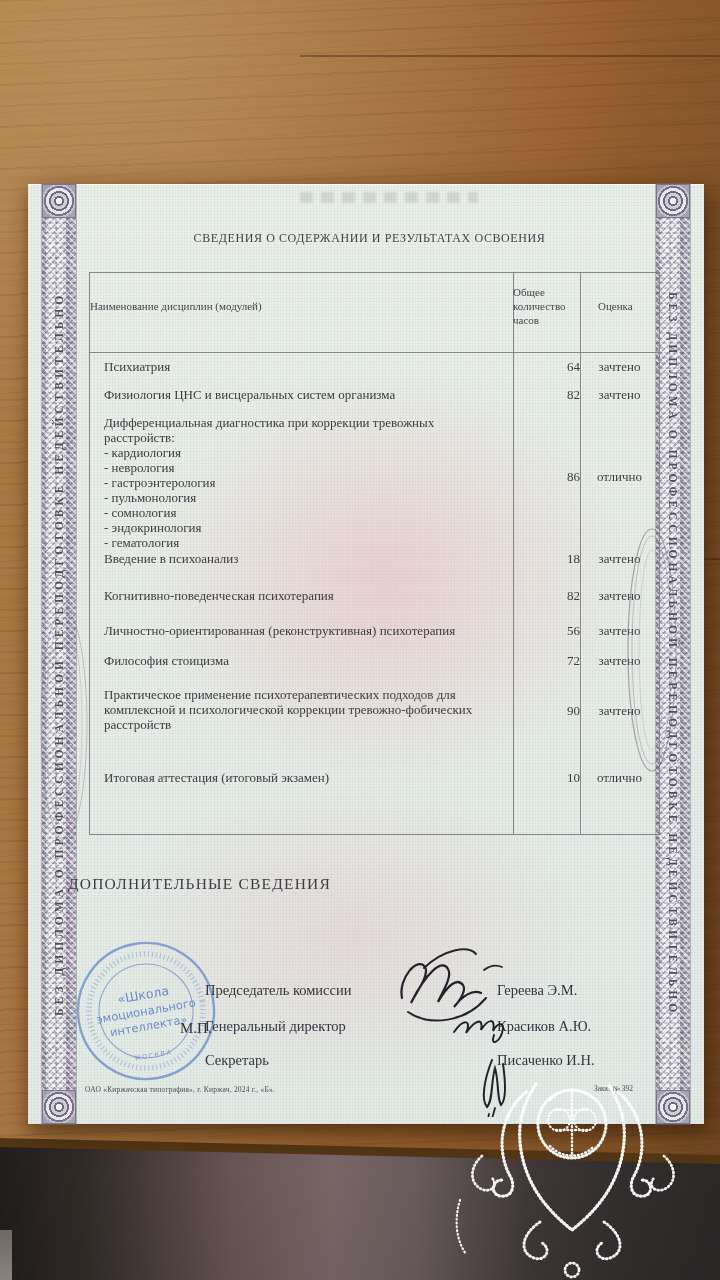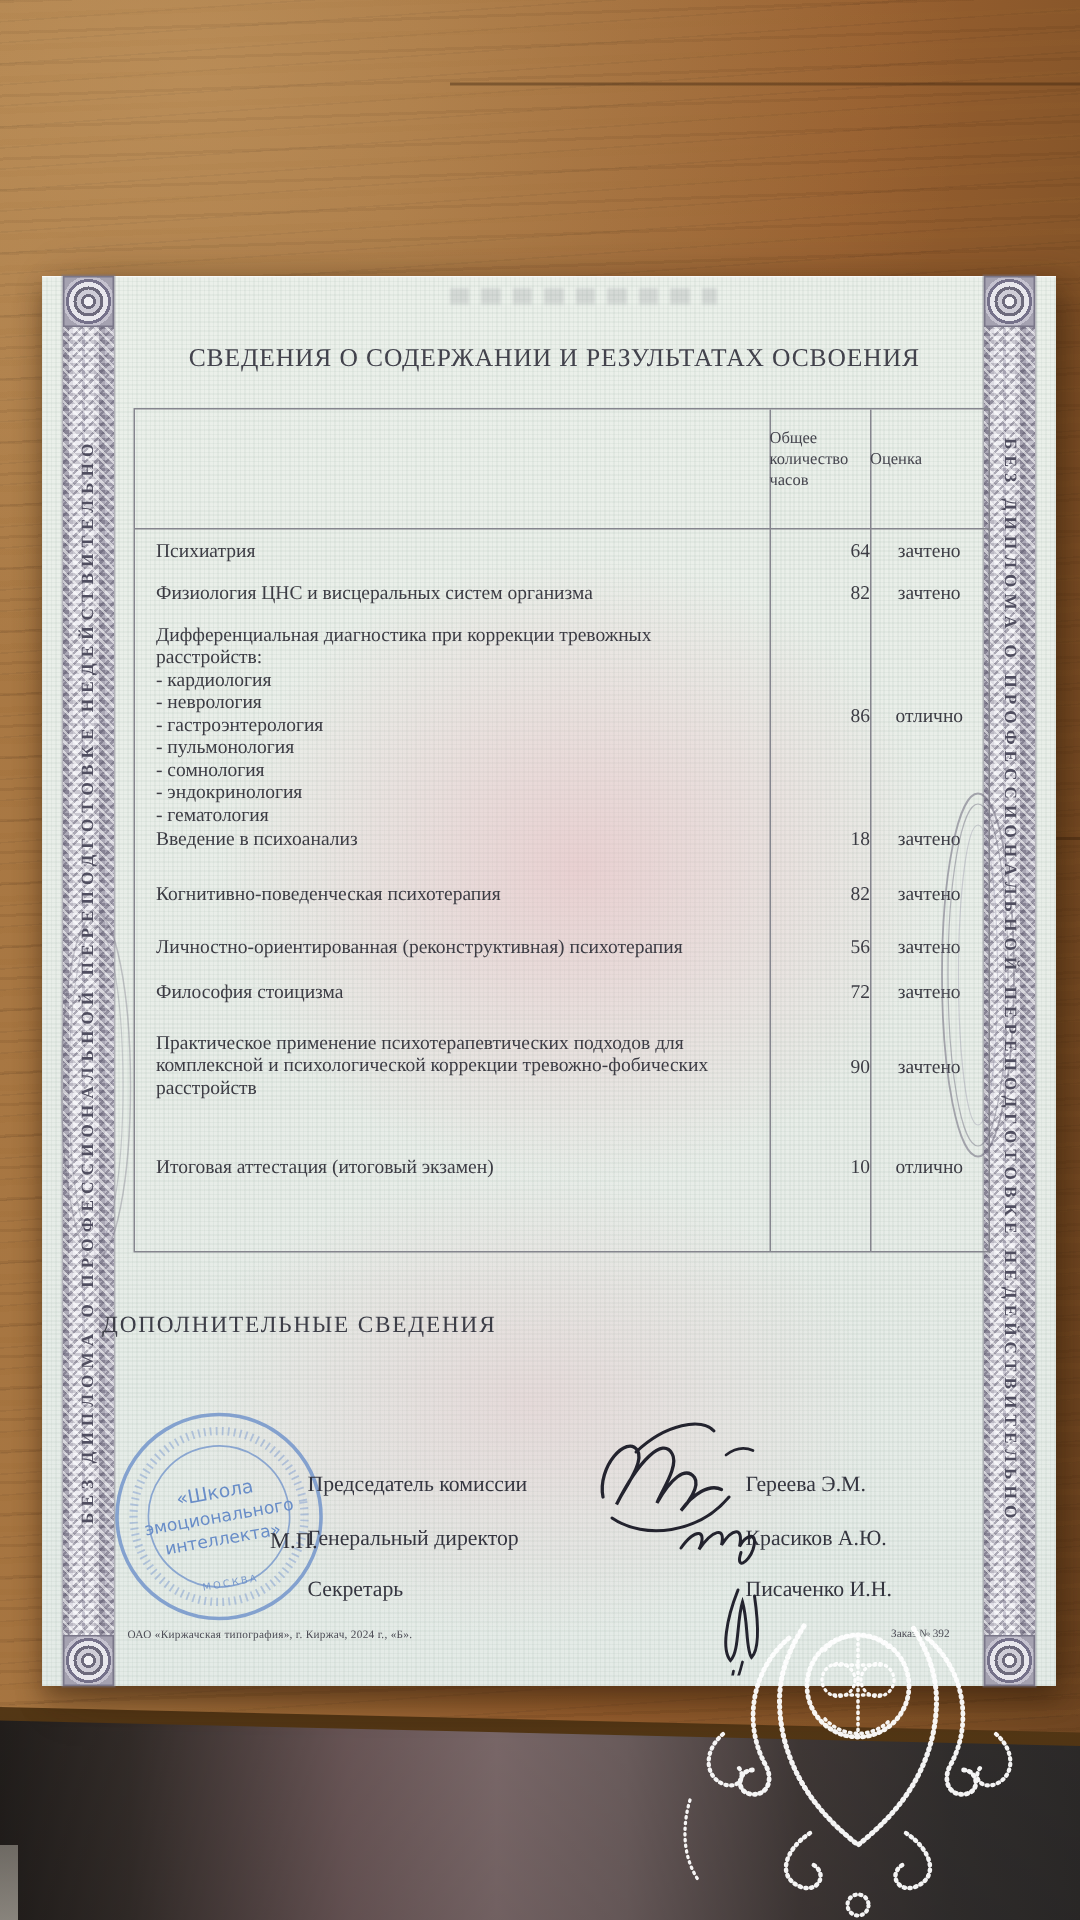--- a/index.html
+++ b/index.html
@@ -59,32 +59,32 @@
     font-size:11.5px;letter-spacing:4px;color:#504e60;white-space:nowrap;
     text-shadow:0 0 2px rgba(255,255,255,.85);z-index:2;}
   .gstrip.left .gtext{transform:rotate(180deg);}
   .goval{position:absolute;z-index:1;}
 
   
   .smudge{position:absolute;left:272px;top:8px;width:178px;height:11px;opacity:.5;filter:blur(1.2px);
     background:repeating-linear-gradient(90deg, rgba(110,110,122,.35) 0 13px, rgba(0,0,0,0) 13px 21px);}
 
   .title{position:absolute;left:48px;top:44px;width:587px;text-align:center;
-    color:#42424c;font-size:17px;line-height:21px;letter-spacing:.6px;}
+    color:#42424c;font-size:12px;line-height:21px;letter-spacing:.6px;}
 
   
   .doc-table{position:absolute;left:61px;top:88px;width:569px;height:561px;
     border:1px solid #85858e;color:#3c3c44;}
   .vline{position:absolute;top:0;bottom:0;width:1px;background:#85858e;}
   .v1{left:423px;} .v2{left:490px;}
   .hline{position:absolute;left:0;right:0;top:79px;height:1px;background:#85858e;}
   .th{position:absolute;text-align:left;font-size:11px;line-height:14px;color:#45454e;}
   .th-name{left:0;width:423px;top:26px;}
   .th-hours{left:423px;width:67px;top:12px;}
-  .th-grade{left:490px;width:67px;top:26px;}
+  .th-grade{left:508px;width:67px;top:26px;}
   .row-name{position:absolute;left:14px;width:400px;font-size:13px;line-height:15px;white-space:pre-line;}
   .row-hours{position:absolute;left:423px;width:67px;text-align:right;font-size:13px;}
   .row-grade{position:absolute;left:490px;width:79px;text-align:center;font-size:13px;}
 
   .addl-heading{position:absolute;left:40px;top:691px;font-size:15.5px;letter-spacing:1.2px;color:#3c3d47;}
 
   
   .stamp{position:absolute;left:43px;top:752px;width:150px;height:150px;transform:rotate(-10deg);opacity:.92;}
   .mp-label{position:absolute;left:152px;top:836px;font-size:15px;color:#303039;}
 
@@ -135,20 +135,21 @@
 
     <div class="title">
       <div>СВЕДЕНИЯ О СОДЕРЖАНИИ И РЕЗУЛЬТАТАХ ОСВОЕНИЯ</div>
     </div>
 
     <div class="doc-table">
       <div class="vline v1"></div>
       <div class="vline v2"></div>
       <div class="hline"></div>
 
+      <div class="th th-name">Наименование дисциплин (модулей)</div>
       <div class="th th-hours">Общее количество часов</div>
       <div class="th th-grade">Оценка</div>
 
       <div>
         <div class="row-name" style="top:86px">Психиатрия</div>
         <div class="row-hours" style="top:86px">64</div>
         <div class="row-grade" style="top:86px">зачтено</div>
       </div>
       <div>
         <div class="row-name" style="top:114px">Физиология ЦНС и висцеральных систем организма</div>

